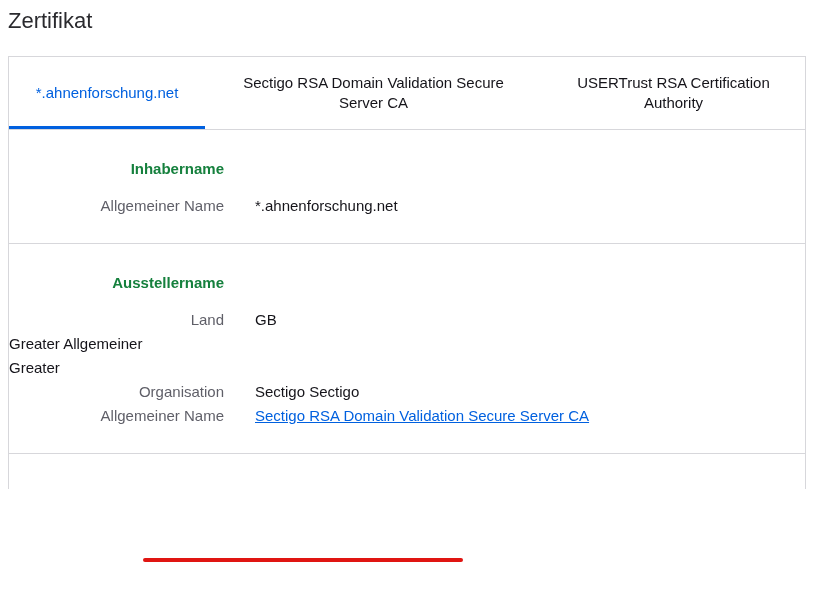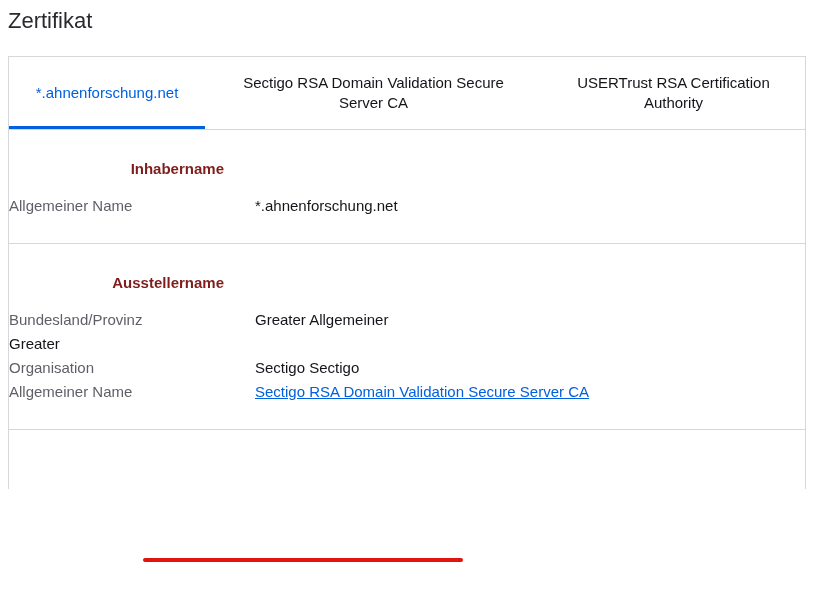--- a/index.html
+++ b/index.html
@@ -59,30 +59,31 @@
   }
   .section { padding: 27px 0 25px 0; }
   .section + .section, .section-stub { border-top: 1px solid var(--border, #d7d7db); }
   .section-stub { height: 30px; }
   .grid-row {
     display: grid;
     grid-template-columns: 215px 1fr;
     column-gap: 31px;
   }
   .cell-label {
+    text-align: right;
     font-size: 15px;
     line-height: 24px;
     color: #5f5f68;
   }
   .cell-heading {
     text-align: right;
     font-size: 15px;
     line-height: 24px;
     font-weight: 700;
-    color: #7f1d1d;
+    color: #15803d;
   }
   .heading-wrap { margin-bottom: 13px; }
   .cell-value {
     font-size: 15px;
     line-height: 24px;
     color: #15141a;
     text-align: left;
   }
   .cell-value a {
     color: var(--accent, #0060df);
@@ -128,21 +129,24 @@
             <div class="cell-label">Allgemeiner Name</div>
             <div class="cell-value"><span>*.ahnenforschung.net</span></div>
           </div>
         </div>
         <div class="section">
           <div class="grid-row heading-wrap">
             <div class="cell-heading">Ausstellername</div>
             <div></div>
           </div>
           <div class="grid-row">
-            <div class="cell-label">Bundesland/Provinz</div>
+            <div class="cell-label">Land</div>
+            <div class="cell-value"><span>GB</span></div>
+          </div>
+          <div class="grid-row">
             <div class="cell-value"><span>Greater Allgemeiner</span></div>
           </div>
           <div class="grid-row">
             <div class="cell-value"><span>Greater</span></div>
           </div>
           <div class="grid-row">
             <div class="cell-label">Organisation</div>
             <div class="cell-value"><span>Sectigo Sectigo</span></div>
           </div>
           <div class="grid-row">

